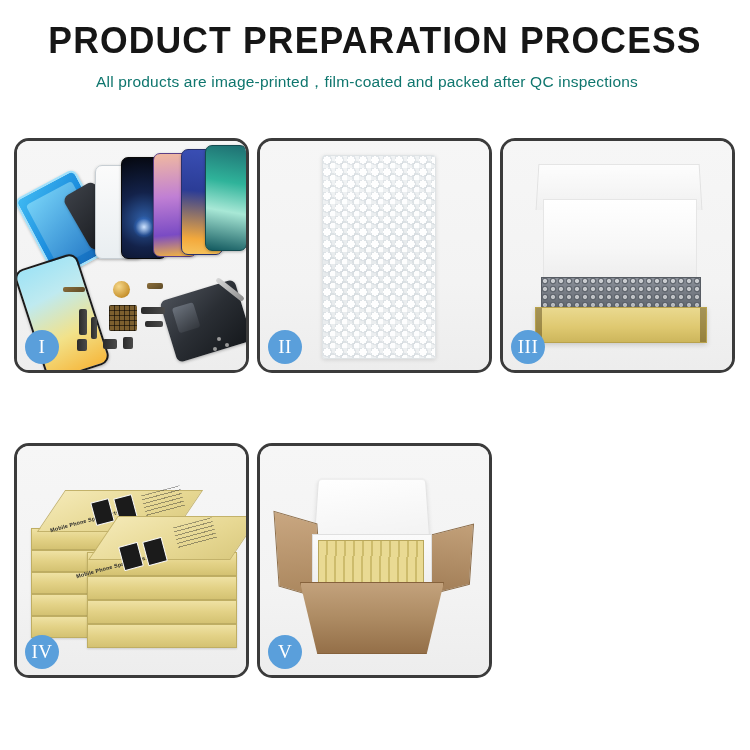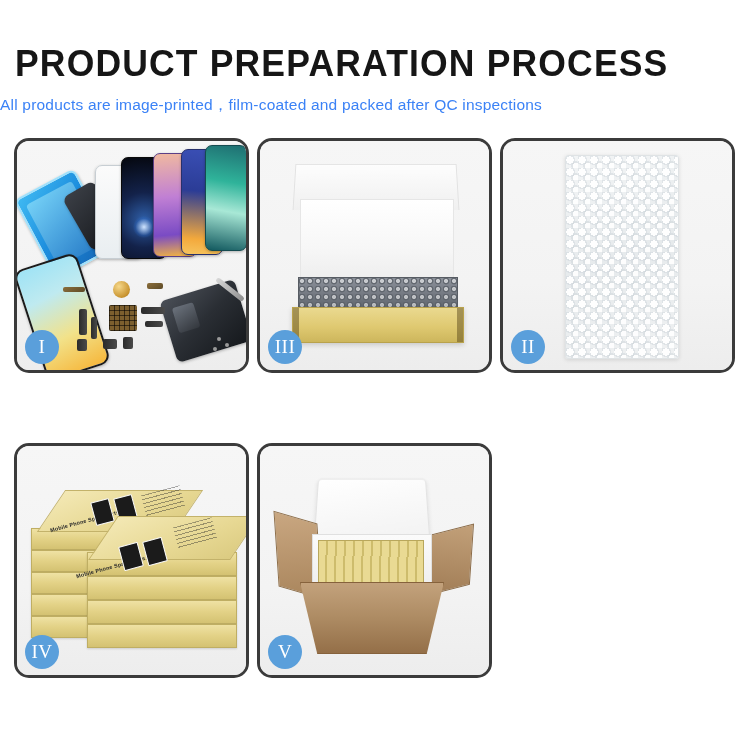--- a/index.html
+++ b/index.html
@@ -12,38 +12,38 @@
     width: 750px;
     height: 750px;
     font-family: "Liberation Sans", sans-serif;
     overflow: hidden;
     position: relative;
   }
 
   
   .header {
     width: 750px;
-    padding-top: 43px;
-    text-align: left;
+    padding-top: 20px;
+    text-align: center;
   }
   .page-title {
     font-family: "Liberation Sans", sans-serif;
     font-size: 37px;
     font-weight: 700;
     color: #161616;
     letter-spacing: 1.2px;
     line-height: 42px;
     margin: 0;
     transform: scaleX(0.96);
   }
   .page-subtitle {
     font-family: "Liberation Sans", sans-serif;
     font-size: 15.5px;
     font-weight: 400;
-    color: #3b82f6;
+    color: #0f766e;
     letter-spacing: 0.2px;
     line-height: 20px;
     margin: 10px 16px 0 0;
   }
 
   
   .panel-grid {
     position: absolute;
     top: 138px;
     left: 14px;
@@ -386,43 +386,43 @@
       <div class="flex-cable" style="left:86px;top:198px;width:14px;height:10px;"></div>
       <div class="flex-cable" style="left:106px;top:196px;width:10px;height:12px;"></div>
       <div class="tool"></div>
       <div class="screw" style="left:200px;top:196px;"></div>
       <div class="screw" style="left:208px;top:202px;"></div>
       <div class="screw" style="left:196px;top:206px;"></div>
     </div>
     <div class="badge">I</div>
   </div>
 
-  <div class="panel p3">
-    <div class="panel-stage">
-      <div class="lid-back"></div>
-      <div class="foam"></div>
-      <div class="bubble-bed"></div>
-      <div class="box-front"></div>
-    </div>
-    <div class="badge">III</div>
-  </div>
-
   <div class="panel p2">
     <div class="panel-stage">
       <div class="part"></div>
       <div class="part-dark"></div>
       <div class="tape" style="left:96px;top:18px;width:10px;height:10px;"></div>
       <div class="tape" style="left:98px;top:82px;width:12px;height:10px;"></div>
       <div class="tape" style="left:86px;top:188px;width:12px;height:18px;transform:rotate(-12deg);"></div>
       <div class="tape" style="left:142px;top:186px;width:11px;height:20px;transform:rotate(10deg);"></div>
       <div class="wrap"></div>
     </div>
     <div class="badge">II</div>
   </div>
 
+  <div class="panel p3">
+    <div class="panel-stage">
+      <div class="lid-back"></div>
+      <div class="foam"></div>
+      <div class="bubble-bed"></div>
+      <div class="box-front"></div>
+    </div>
+    <div class="badge">III</div>
+  </div>
+
   <div class="panel p4">
     <div class="panel-stage">
       <div class="stack">
 
         <div class="box" style="left:0px;top:52px;width:112px;height:20px;"></div>
         <div class="box" style="left:0px;top:74px;width:112px;height:20px;"></div>
         <div class="box" style="left:0px;top:96px;width:112px;height:20px;"></div>
         <div class="box" style="left:0px;top:118px;width:112px;height:20px;"></div>
         <div class="box" style="left:0px;top:140px;width:112px;height:20px;"></div>
 

